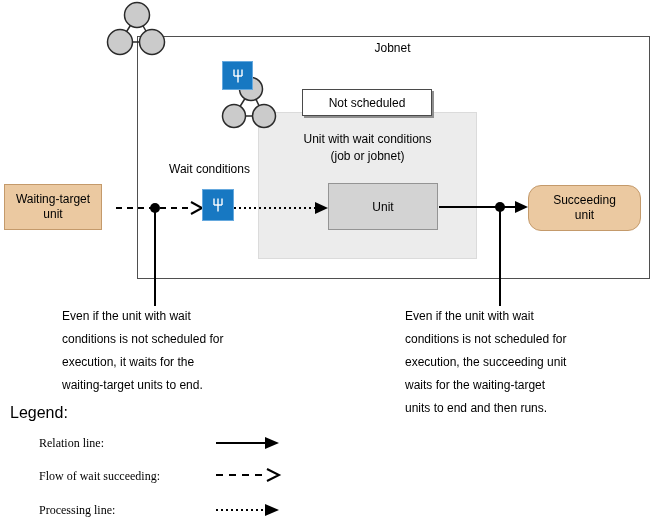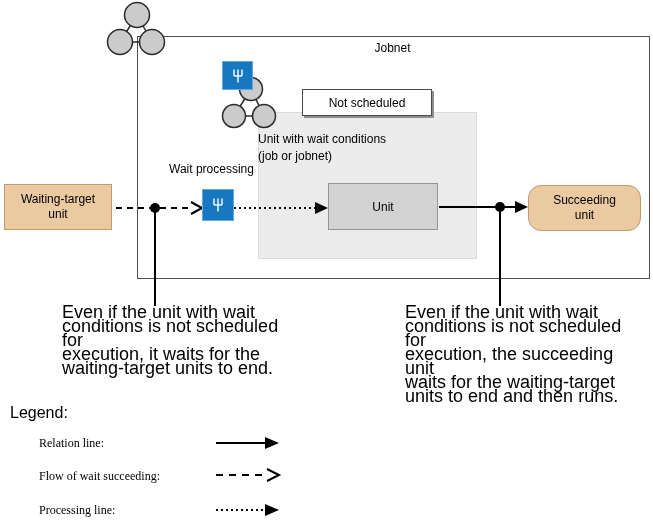--- a/index.html
+++ b/index.html
@@ -14,52 +14,52 @@
   }
   .jobnet-label{
     left:137px;top:41px;width:511px;text-align:center;
     font-size:12px;z-index:3;
   }
   .gray-area{
     left:258px;top:112px;width:219px;height:147px;
     background:#ececec;border:1px solid #dbdbdb;z-index:2;box-sizing:border-box;
   }
   .gray-area-title{
-    left:258px;top:131px;width:219px;text-align:left;
+    left:258px;top:131px;width:219px;text-align:center;
     font-size:12px;line-height:17px;white-space:pre-line;z-index:4;
   }
   .not-scheduled{
     left:302px;top:89px;width:130px;height:27px;
     background:#ffffff;border:1px solid #4a4a4a;box-shadow:2px 2px 0 #8f8f8f;
     font-size:12px;display:flex;align-items:center;justify-content:center;
     z-index:10;box-sizing:border-box;
   }
   .unit-box{
     left:328px;top:183px;width:110px;height:47px;
     background:#d3d3d3;border:1px solid #949494;
     font-size:12px;display:flex;align-items:center;justify-content:center;
     z-index:10;box-sizing:border-box;
   }
   .tan-box{
     background:#ebc9a1;border:1px solid #c49a6b;
     font-size:12px;display:flex;align-items:center;justify-content:center;
     text-align:center;white-space:pre-line;line-height:15px;
     z-index:10;box-sizing:border-box;
   }
-  .waiting-box{left:4px;top:184px;width:108px;height:46px;}
+  .waiting-box{left:4px;top:184px;width:98px;height:46px;}
   .succeeding-box{left:528px;top:185px;width:113px;height:46px;border-radius:13px;}
   .wait-cond-label{left:169px;top:162px;font-size:12px;z-index:4;}
   .blue-icon{
     background:#1778c2;border:1px solid #66a9de;z-index:12;box-sizing:border-box;
     display:flex;align-items:center;justify-content:center;
   }
   .blue-icon-top{left:222px;top:61px;width:31px;height:29px;}
   .blue-icon-main{left:202px;top:189px;width:32px;height:32px;}
   .annotation{
-    font-size:18px;line-height:14px;white-space:pre-line;z-index:4;
+    font-size:12px;line-height:23px;white-space:pre-line;z-index:4;
   }
   .annotation-left{left:62px;top:305px;width:225px;}
   .annotation-right{left:405px;top:305px;width:225px;}
   .legend-title{left:10px;top:404px;font-size:16px;z-index:4;}
   .legend-label{font-size:12px;z-index:4;font-family:Liberation Serif, serif;}
   .legend-label-1{left:39px;top:436px;}
   .legend-label-2{left:39px;top:469px;}
   .legend-label-3{left:39px;top:503px;}
   svg.overlay{position:absolute;left:0;top:0;z-index:5;pointer-events:none;}
 </style>
@@ -145,21 +145,21 @@
   <div class="abs tan-box waiting-box">
     <span>Waiting-target
 unit</span>
   </div>
 
   <div class="abs tan-box succeeding-box">
     <span>Succeeding
 unit</span>
   </div>
 
-  <div class="abs wait-cond-label">Wait processing</div>
+  <div class="abs wait-cond-label">Wait conditions</div>
 
   <div class="abs blue-icon blue-icon-top">
     <svg width="20" height="20" viewBox="0 0 20 20">
       <g stroke="#ffffff" stroke-width="1.4" fill="none">
         <line x1="6" y1="3.5" x2="6" y2="10"></line>
         <line x1="10" y1="3.5" x2="10" y2="10"></line>
         <line x1="14" y1="3.5" x2="14" y2="10"></line>
         <line x1="6" y1="10" x2="14" y2="10"></line>
         <line x1="10" y1="10" x2="10" y2="16.5"></line>
       </g>

